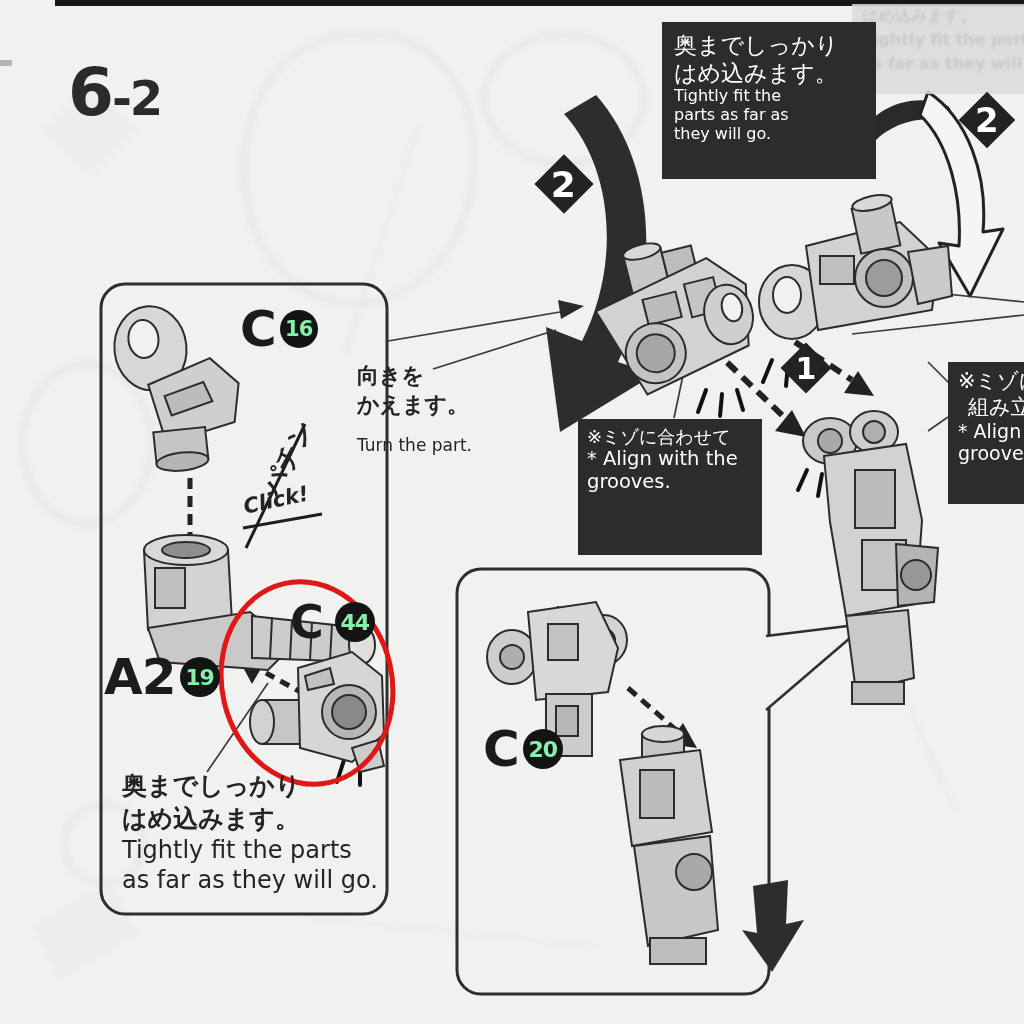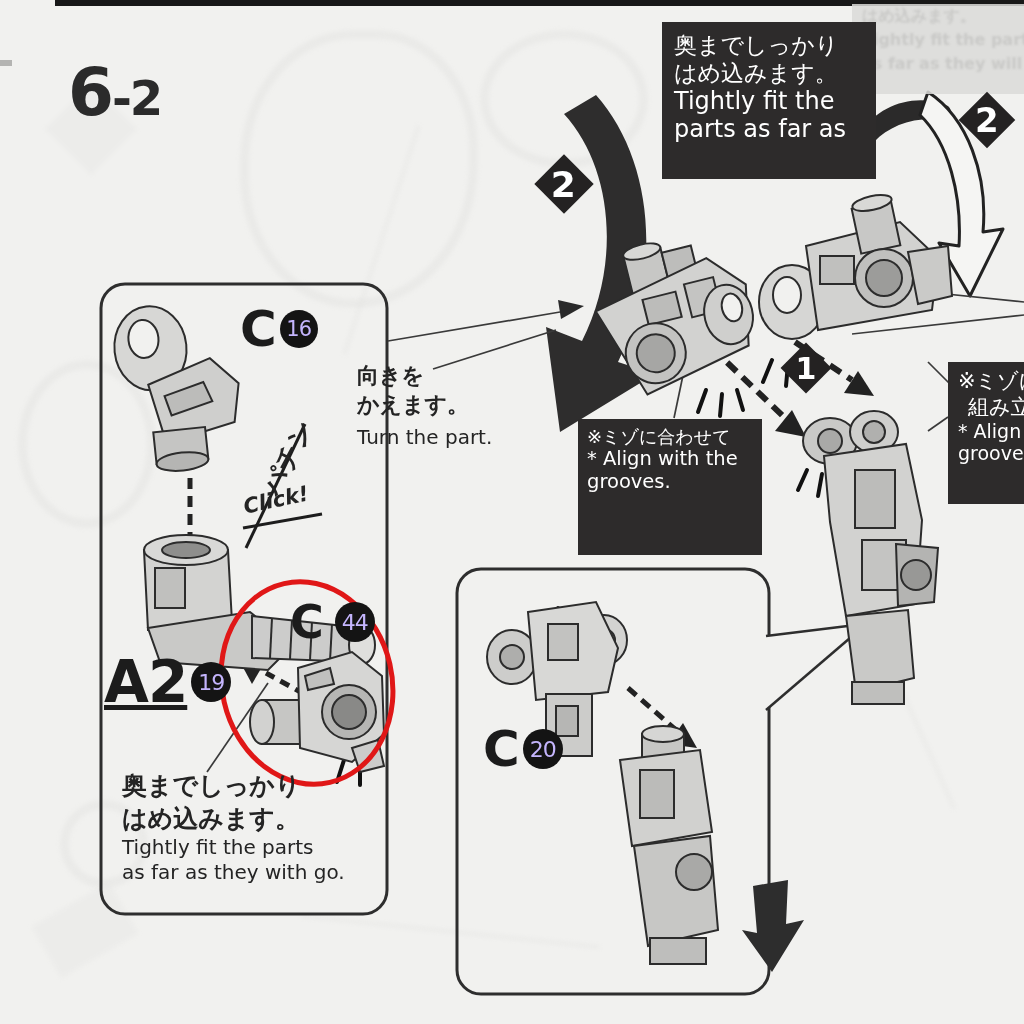--- a/index.html
+++ b/index.html
@@ -19,60 +19,60 @@
   .step-label{left:68px;top:18px;font-weight:bold;color:#2b2b2b;letter-spacing:-2px;margin-top:36px;}
   .step-label .major{font-size:66px;}
   .step-label .minor{font-size:48px;}
   
   .blackbox{background:#2d2b2b;color:#fff;box-sizing:border-box;}
   .bb-top{left:662px;top:22px;width:214px;height:157px;padding:9px 12px;}
   .bb-center{left:578px;top:419px;width:184px;height:136px;padding:7px 9px;}
   .bb-right{left:948px;top:362px;width:150px;height:142px;padding:7px 10px;}
   .jp-line{font-size:23px;line-height:1.22;font-weight:500;white-space:nowrap;}
   .jp-line.indent{padding-left:10px;}
-  .en-line{font-size:24px;line-height:1.17;font-weight:500;white-space:nowrap;}
+  .en-line{font-size:16px;line-height:1.17;font-weight:500;white-space:nowrap;}
   .bb-center .jp-line{font-size:18px;}
   .bb-center .en-line{font-size:19.5px;}
   .bb-right .jp-line{font-size:21px;}
   .bb-right .en-line{font-size:19px;}
   
   .ghostbox{left:852px;top:4px;width:172px;height:90px;background:#dbdbd9;opacity:.85;}
   .ghostbox .ln{color:#c3c3c1;filter:blur(1.2px);font-size:16px;line-height:1.5;padding-left:10px;white-space:nowrap;font-weight:bold;}
   
   .diamond{background:#242222;display:flex;align-items:center;justify-content:center;transform:rotate(45deg);}
   .diamond span{transform:rotate(-45deg);color:#fff;font-weight:bold;}
   .d-tr{left:967px;top:100px;width:40px;height:40px;}
   .d-tr span{font-size:34px;}
   .d-c{left:543px;top:163px;width:42px;height:42px;}
   .d-c span{font-size:36px;}
   .d-one{left:788px;top:350px;width:36px;height:36px;}
   .d-one span{font-size:30px;}
   
   .plabel{display:flex;align-items:center;font-weight:bold;color:#1c1c1c;}
   .plabel .letter{letter-spacing:-1px;}
-  .chip{background:#141414;color:#c4b5fd;border-radius:50%;display:inline-flex;align-items:center;justify-content:center;font-weight:normal;letter-spacing:-1px;text-align:center;}
+  .chip{background:#141414;color:#86efac;border-radius:50%;display:inline-flex;align-items:center;justify-content:center;font-weight:bold;letter-spacing:-1px;text-align:center;}
   .pl-c16{left:240px;top:300px;}
   .pl-c16 .letter{font-size:50px;}
   .pl-c16 .chip{width:38px;height:38px;font-size:21px;margin-left:4px;}
   .pl-a2{left:104px;top:648px;}
-  .pl-a2 .letter{font-size:58px;text-decoration:underline;}
+  .pl-a2 .letter{font-size:50px;}
   .pl-a2 .chip{width:40px;height:40px;font-size:22px;margin-left:4px;}
   .pl-c44{left:290px;top:595px;}
   .pl-c44 .letter{font-size:46px;}
   .pl-c44 .chip{width:40px;height:40px;font-size:22px;margin-left:12px;}
   .pl-c40{left:483px;top:720px;}
   .pl-c40 .letter{font-size:50px;}
   .pl-c40 .chip{width:40px;height:40px;font-size:22px;margin-left:4px;}
   
   .turn-note{left:357px;top:362px;}
   .turn-note .jp{font-size:22px;font-weight:600;line-height:1.3;white-space:nowrap;}
-  .turn-note .en{font-size:20px;font-weight:500;margin-top:6px;white-space:nowrap;}
+  .turn-note .en{font-size:17px;font-weight:500;margin-top:16px;white-space:nowrap;}
   .fit-note{left:122px;top:770px;}
   .fit-note .jp{font-size:25px;font-weight:600;line-height:1.3;white-space:nowrap;}
-  .fit-note .en{font-size:20px;font-weight:500;line-height:1.25;white-space:nowrap;}
+  .fit-note .en{font-size:24px;font-weight:500;line-height:1.25;white-space:nowrap;}
   .click-jp{left:248px;top:440px;font-size:26px;font-weight:bold;transform:rotate(-62deg);white-space:nowrap;}
   .click-en{left:243px;top:488px;font-size:21px;font-weight:bold;font-style:italic;transform:rotate(-12deg);white-space:nowrap;}
   svg{position:absolute;left:0;top:0;}
 </style>
 </head>
 <body>
 
 <div class="ghost g-circle" style="left:240px;top:30px;width:220px;height:260px;border-radius:50% 45% 55% 50%;"></div>
 <div class="ghost g-fill" style="left:58px;top:96px;width:66px;height:66px;transform:rotate(45deg);"></div>
 <div class="ghost g-circle" style="left:18px;top:360px;width:120px;height:150px;"></div>
@@ -255,20 +255,21 @@
   <div class="ln">はめ込みます。</div>
   <div class="ln">Tightly fit the parts</div>
   <div class="ln">as far as they will</div>
 </div>
 
 <div class="abs blackbox bb-top">
   <div class="jp-line">奥までしっかり</div>
   <div class="jp-line">はめ込みます。</div>
   <div class="en-line">Tightly fit the</div>
   <div class="en-line">parts as far as</div>
+  <div class="en-line">they will go.</div>
 </div>
 
 <div class="abs blackbox bb-center">
   <div class="jp-line">※ミゾに合わせて</div>
   <div class="en-line">* Align with the</div>
   <div class="en-line indent">grooves.</div>
 </div>
 
 <div class="abs blackbox bb-right">
   <div class="jp-line">※ミゾに</div>
@@ -310,14 +311,14 @@
 <div class="abs turn-note">
   <div class="jp">向きを</div>
   <div class="jp">かえます。</div>
   <div class="en">Turn the part.</div>
 </div>
 
 <div class="abs fit-note">
   <div class="jp">奥までしっかり</div>
   <div class="jp">はめ込みます。</div>
   <div class="en">Tightly fit the parts</div>
-  <div class="en">as far as they with go.</div>
+  <div class="en">as far as they will go.</div>
 </div>
 
 </body></html>

